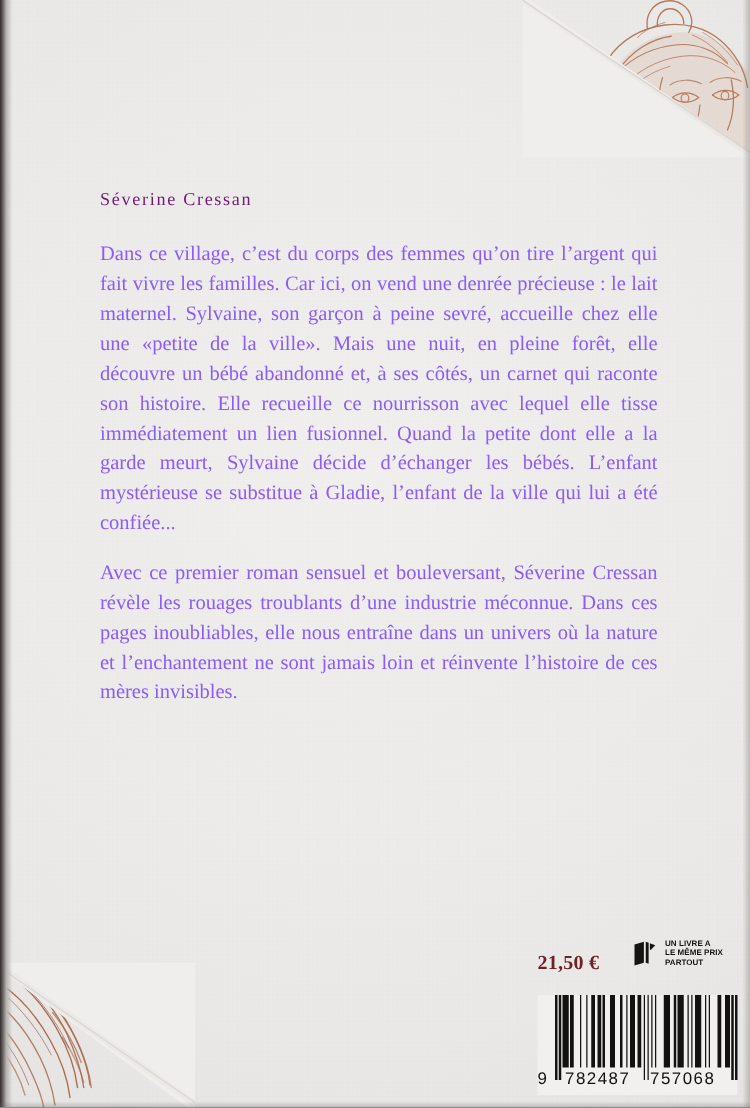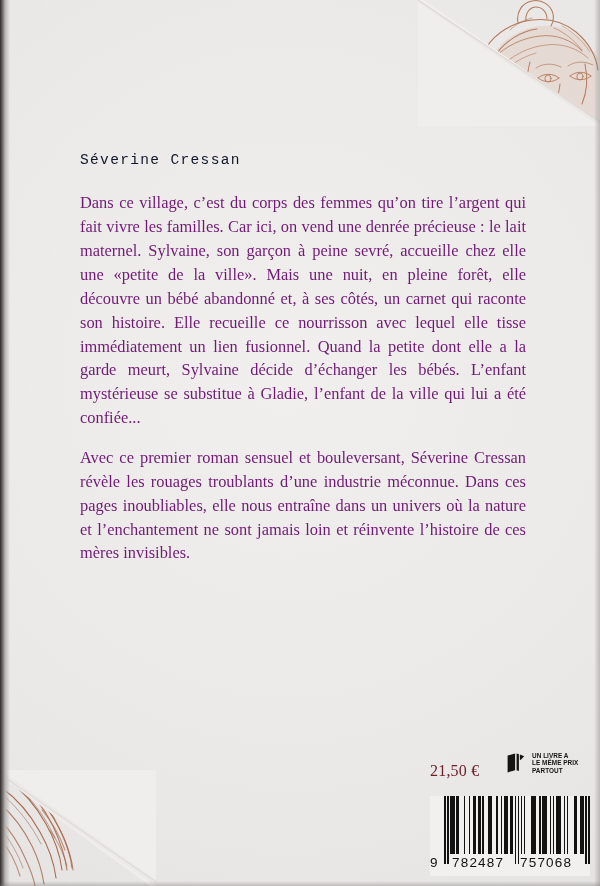--- a/index.html
+++ b/index.html
@@ -104,48 +104,48 @@
   .book-title {
     font-family: "Liberation Serif", serif;
     font-weight: bold;
     font-size: 19.5px;
     color: #6d2129;
     letter-spacing: .4px;
     margin: 0 0 3px 0;
     line-height: 1.15;
   }
   .book-author {
-    font-family: Liberation Mono, monospace;
+    font-family: Liberation Serif, serif;
     font-weight: normal;
     font-size: 14.5px;
-    color: #0f172a;
+    color: #701a75;
     letter-spacing: 1.35px;
     margin: 0 0 22px 0;
     line-height: 1.2;
   }
   .blurb-p {
     font-family: "Liberation Serif", serif;
     font-size: 16.4px;
     line-height: 1.455;
-    color: #701a75;
+    color: #8b5cf6;
     text-align: justify;
     text-justify: inter-word;
     margin: 0 0 16px 0;
     hyphens: manual;
   }
   .blurb-p:last-child { margin-bottom: 0; }
 
   
   .price {
     position: absolute;
     left: 430px;
     top: 762px;
     font-family: "Liberation Serif", serif;
     font-size: 16px;
-    font-weight: normal;
+    font-weight: bold;
     color: #6d2129;
     letter-spacing: .2px;
     white-space: nowrap;
   }
   .price-logo {
     position: absolute;
     left: 506px;
     top: 752px;
     display: flex;
     align-items: center;

